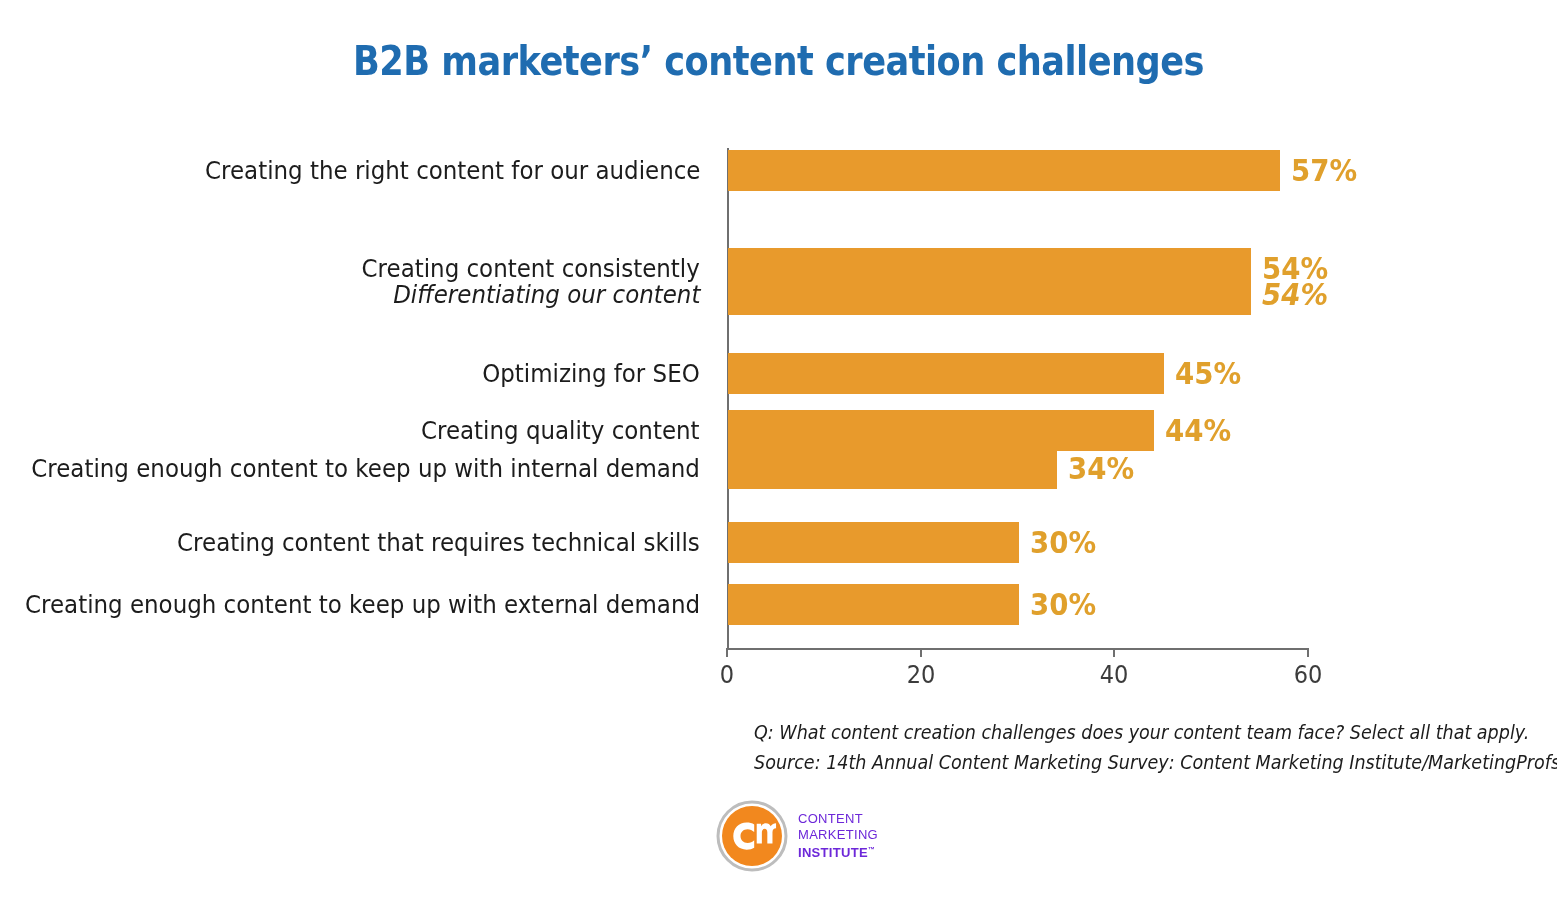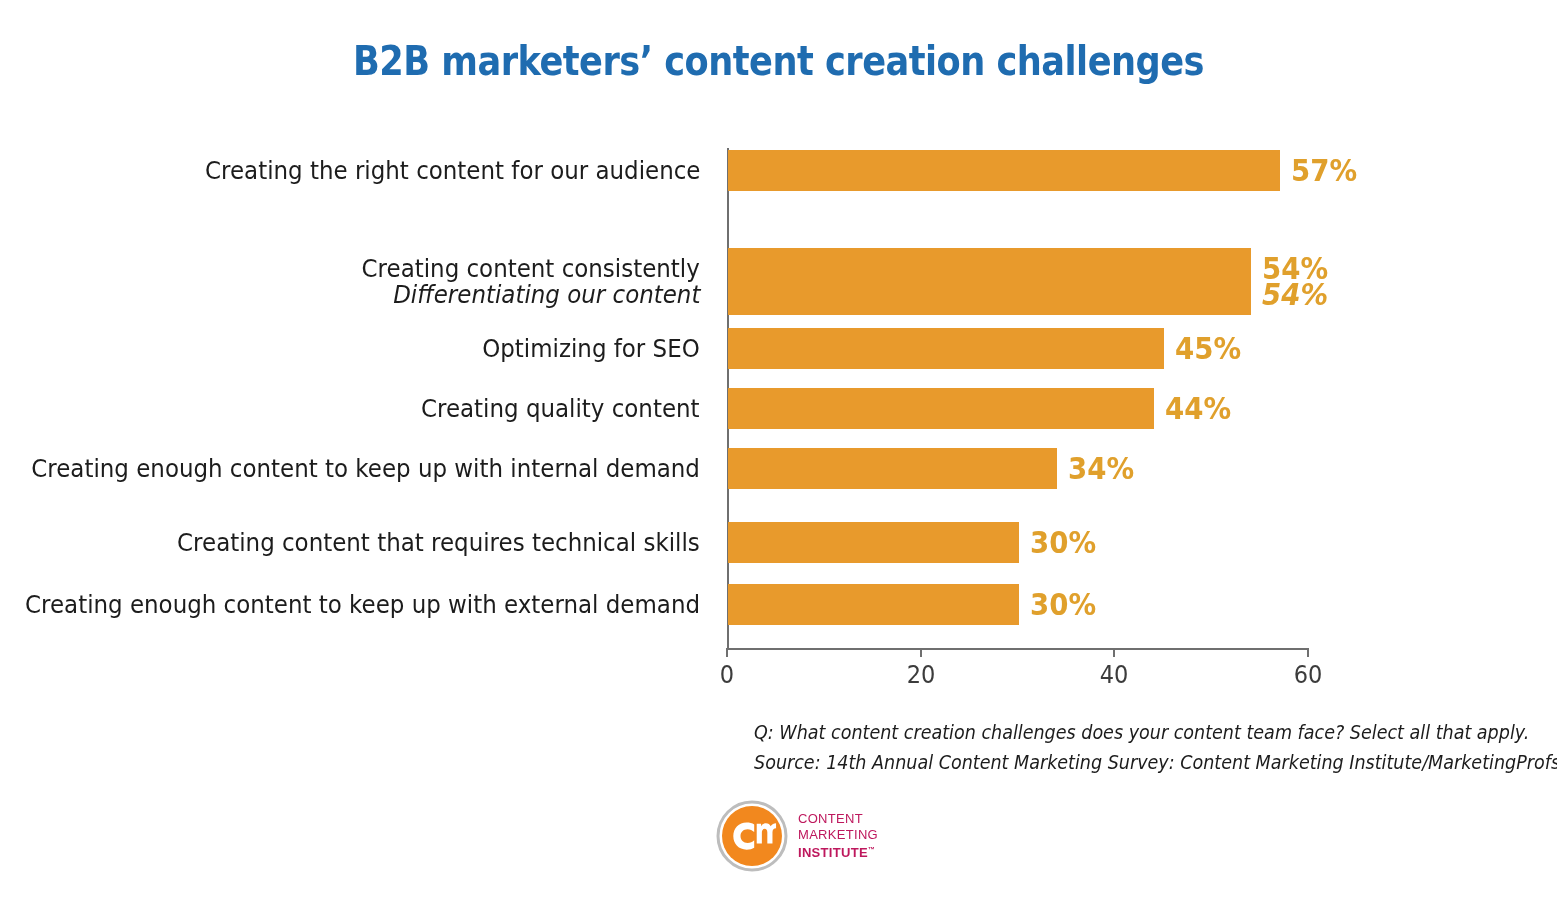--- a/index.html
+++ b/index.html
@@ -126,21 +126,21 @@
     align-items: center;
   }
   #logo-mark {
     position: relative;
     width: 72px; height: 72px;
     flex: 0 0 72px;
   }
   #logo-text {
     margin-left: 10px;
     font-family: "Liberation Sans", sans-serif;
-    color: #be185d;
+    color: #6d28d9;
     line-height: 15.5px;
     letter-spacing: 0.3px;
   }
   .logo-line { font-size: 13px; }
   .logo-line.bold { font-weight: bold; }
   .tm { font-size: 7px; vertical-align: super; }
 </style>
 </head>
 <body>
 
@@ -168,26 +168,26 @@
       <div class="bar-row" style="top: 72px; height: 41px; margin-top: 36px;">
         <div class="cat-label">Creating content consistently</div>
         <div class="bar" style="width: 522.9px; background: rgb(232, 154, 44);"></div>
         <div class="bar-value" style="left: 1261.9px; color: rgb(224, 160, 44);">54%</div>
       </div>
       <div class="bar-row" style="top: 134px; height: 41px; font-style: italic;">
         <div class="cat-label">Differentiating our content</div>
         <div class="bar" style="width: 522.9px; background: rgb(232, 154, 44);"></div>
         <div class="bar-value" style="left: 1261.9px; color: rgb(224, 160, 44);">54%</div>
       </div>
-      <div class="bar-row" style="top: 188px; height: 41px;">
+      <div class="bar-row" style="top: 213px; height: 41px;">
         <div class="cat-label">Optimizing for SEO</div>
         <div class="bar" style="width: 435.75px; background: rgb(232, 154, 44);"></div>
         <div class="bar-value" style="left: 1174.75px; color: rgb(224, 160, 44);">45%</div>
       </div>
-      <div class="bar-row" style="top: 248px; height: 41px;">
+      <div class="bar-row" style="top: 270px; height: 41px;">
         <div class="cat-label">Creating quality content</div>
         <div class="bar" style="width: 426.067px; background: rgb(232, 154, 44);"></div>
         <div class="bar-value" style="left: 1165.07px; color: rgb(224, 160, 44);">44%</div>
       </div>
       <div class="bar-row" style="top: 308px; height: 41px;">
         <div class="cat-label">Creating enough content to keep up with internal demand</div>
         <div class="bar" style="width: 329.233px; background: rgb(232, 154, 44);"></div>
         <div class="bar-value" style="left: 1068.23px; color: rgb(224, 160, 44);">34%</div>
       </div>
       <div class="bar-row" style="top: 382px; height: 41px; text-decoration: underline;">

